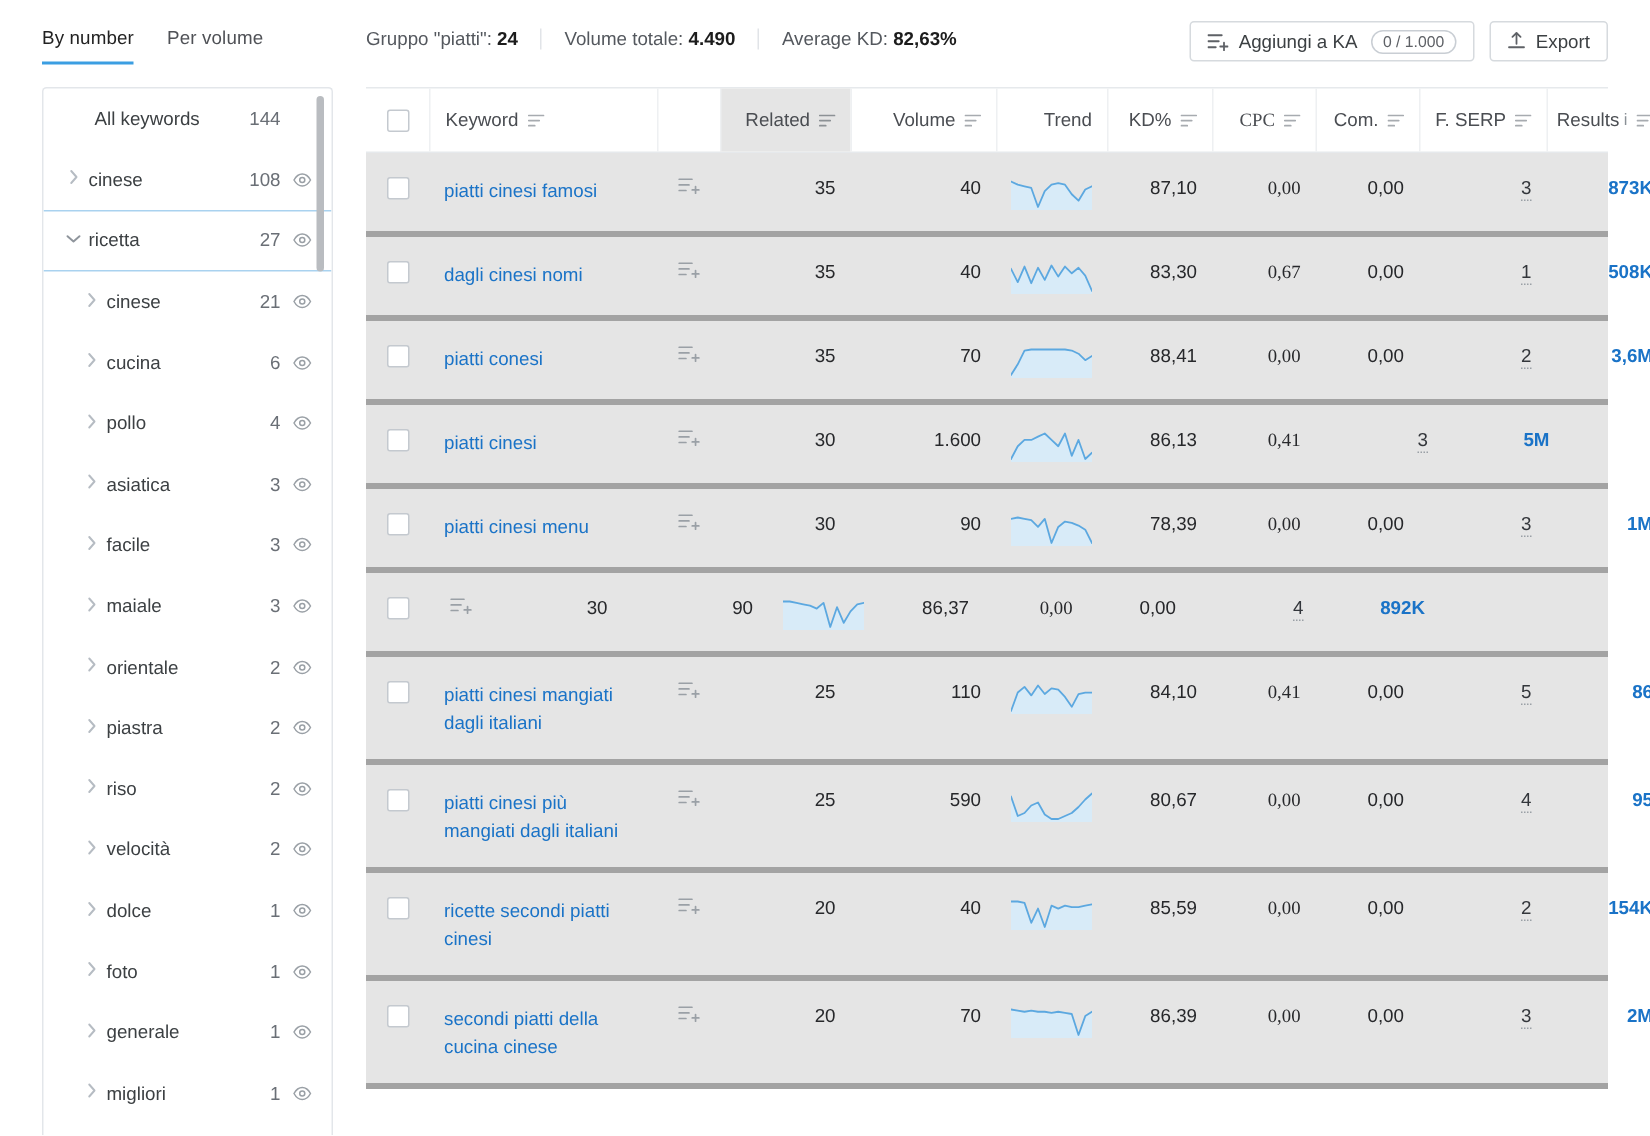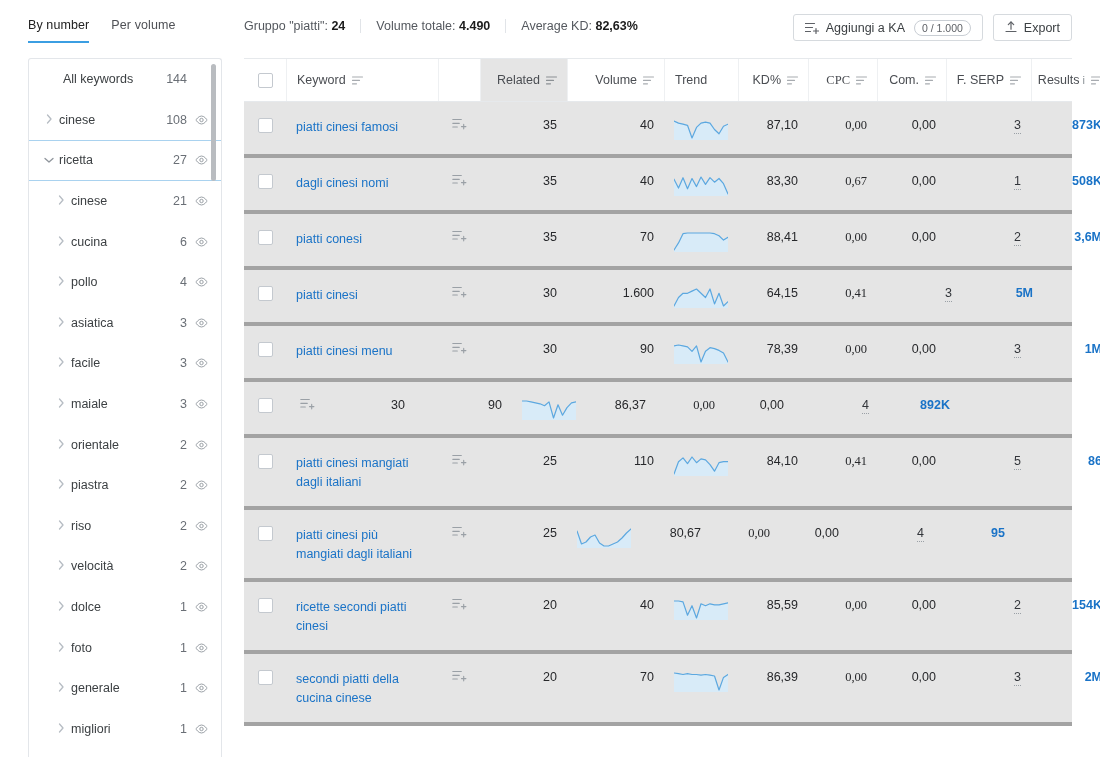--- a/index.html
+++ b/index.html
@@ -84,21 +84,21 @@
   }
   .th {
     display: flex; align-items: center; font-size: 12.5px; color: #4a4d52;
     border-left: 1px solid #eef0f2; padding: 0 10px; cursor: pointer;
     white-space: nowrap;
   }
   .th:first-child { border-left: none; }
   .th.sorted { background: #e5e5e5; }
   .th .sorticon { margin-left: 6px; line-height: 0; opacity: .75; }
   .th.right { justify-content: flex-end; }
-  .th.center { justify-content: flex-start; }
+  .th.center { justify-content: flex-end; }
 
   .cb-col { width: 42px; flex: 0 0 42px; justify-content: center; }
   .kw-col { width: 152px; flex: 0 0 152px; }
   .rel-icon-col { width: 42px; flex: 0 0 42px; }
   .related-col { width: 87px; flex: 0 0 87px; }
   .volume-col { width: 97px; flex: 0 0 97px; }
   .trend-col { width: 74px; flex: 0 0 74px; }
   .kd-col { width: 70px; flex: 0 0 70px; }
   .cpc-col { width: 69px; flex: 0 0 69px; font-family: Liberation Serif, serif; }
   .com-col { width: 69px; flex: 0 0 69px; }
@@ -602,21 +602,21 @@
           </div>
           <div class="td trend-col center">
             <span>
               <svg class="spark" width="54" height="22" viewBox="0 0 54 22">
                 <path d="M0.0 20.0 L4.5 11.5 L9.0 7.3 L13.5 7.3 L18.0 5.1 L22.5 3.0 L27.0 7.3 L31.5 11.5 L36.0 3.0 L40.5 17.9 L45.0 7.3 L49.5 20.0 L54.0 15.8 L54 22 L0 22 Z" fill="#d8ebf8"></path>
                 <path d="M0.0 20.0 L4.5 11.5 L9.0 7.3 L13.5 7.3 L18.0 5.1 L22.5 3.0 L27.0 7.3 L31.5 11.5 L36.0 3.0 L40.5 17.9 L45.0 7.3 L49.5 20.0 L54.0 15.8" fill="none" stroke="#5ca8e0" stroke-width="1.2" stroke-linejoin="round" stroke-linecap="round"></path>
               </svg>
             </span>
           </div>
           <div class="td kd-col right">
-            <span class="num">64,15</span>
+            <span class="num">86,13</span>
           </div>
           <div class="td cpc-col right">
             <span class="num">0,41</span>
           </div>
           <div class="td fserp-col right">
             <span class="fserp-val">3</span>
           </div>
           <div class="td results-col right">
             <a class="res-link">5M</a>
           </div>
@@ -756,20 +756,23 @@
           </div>
           <div class="td rel-icon-col center">
             <span class="addico"><svg width="15" height="12" viewBox="0 0 15 12">
                 <path d="M0.8 1.5h8.5M0.8 5.3h6.5M0.8 9h4.5" stroke="#9aa0a6" stroke-width="1.15" stroke-linecap="round" fill="none"></path>
                 <path d="M11.7 6.4v4.4M9.5 8.6h4.4" stroke="#9aa0a6" stroke-width="1.15" stroke-linecap="round" fill="none"></path>
               </svg></span>
           </div>
           <div class="td related-col right">
             <span class="num">25</span>
           </div>
+          <div class="td volume-col right">
+            <span class="num">590</span>
+          </div>
           <div class="td trend-col center">
             <span>
               <svg class="spark" width="54" height="22" viewBox="0 0 54 22">
                 <path d="M0.0 5.0 L4.5 18.0 L9.0 16.0 L13.5 11.0 L18.0 9.0 L22.5 17.0 L27.0 20.0 L31.5 20.0 L36.0 18.0 L40.5 16.0 L45.0 12.0 L49.5 7.0 L54.0 3.0 L54 22 L0 22 Z" fill="#d8ebf8"></path>
                 <path d="M0.0 5.0 L4.5 18.0 L9.0 16.0 L13.5 11.0 L18.0 9.0 L22.5 17.0 L27.0 20.0 L31.5 20.0 L36.0 18.0 L40.5 16.0 L45.0 12.0 L49.5 7.0 L54.0 3.0" fill="none" stroke="#5ca8e0" stroke-width="1.2" stroke-linejoin="round" stroke-linecap="round"></path>
               </svg>
             </span>
           </div>
           <div class="td kd-col right">
             <span class="num">80,67</span>

